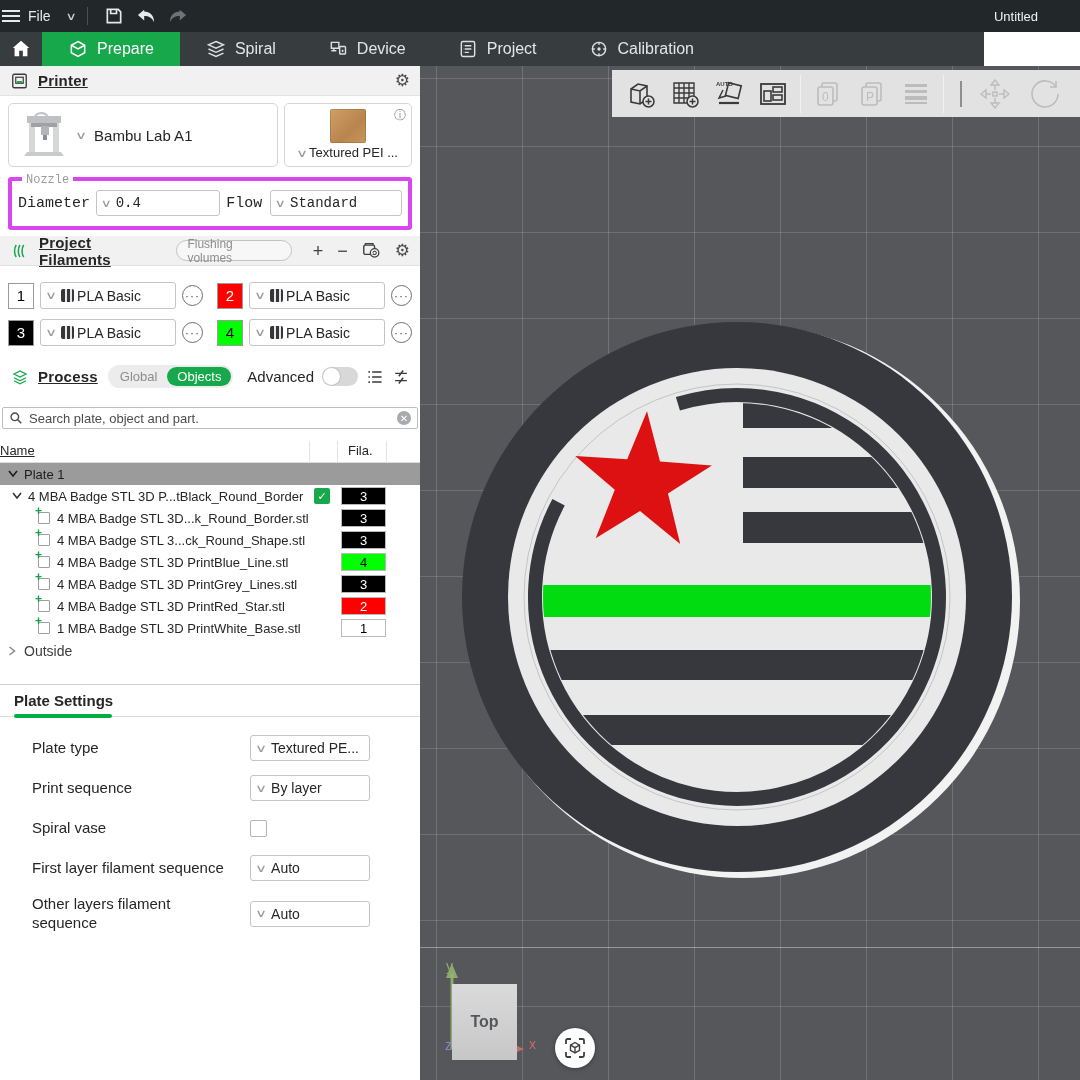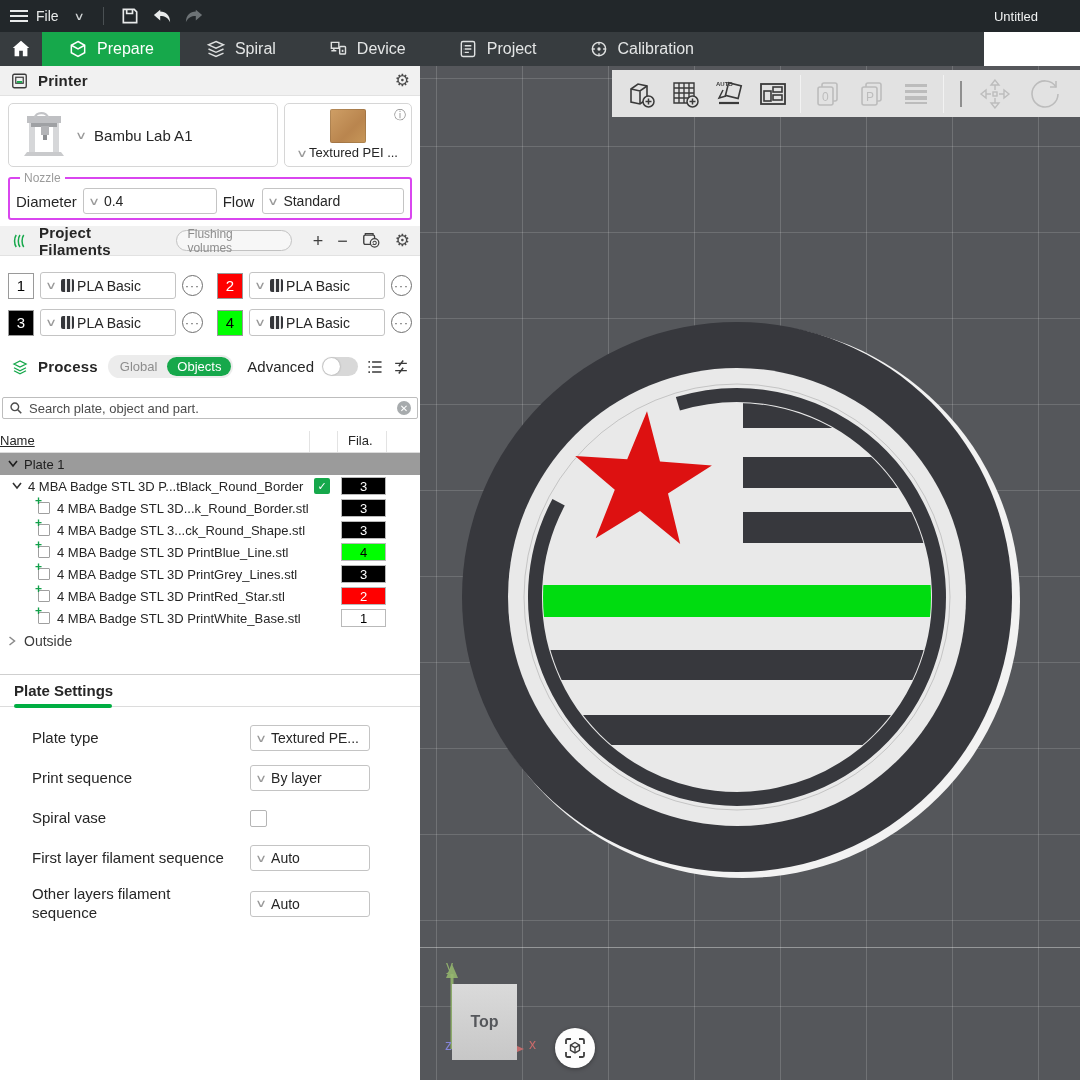--- a/index.html
+++ b/index.html
@@ -1,52 +1,52 @@
 <!DOCTYPE html>
 <html><head>
 <meta charset="utf-8">
 <style>
   * { margin:0; padding:0; box-sizing:border-box; }
   html,body { width:1080px; height:1080px; overflow:hidden; font-family:"Liberation Sans", sans-serif; background:#fff; }
   .stage { position:relative; width:1080px; height:1080px; }
 
   
   .topbar { position:absolute; left:0; top:0; width:1080px; height:32px; background:#22272a; display:flex; align-items:center; color:#e8eaea; }
-  .topbar .menu { display:flex; align-items:center; gap:8px; padding:0 10px; height:100%; }
+  .topbar .menu { display:flex; align-items:center; gap:8px; padding:0 2px; height:100%; }
   .hamburger { width:18px; height:12px; border-top:2px solid #e8eaea; border-bottom:2px solid #e8eaea; position:relative; }
   .hamburger::after { content:""; position:absolute; left:0; top:3px; width:100%; height:2px; background:#e8eaea; }
   .file-label { font-size:14px; }
   .chev-w { font-size:11px; color:#cfd2d3; transform:scaleX(1.4); display:inline-block; margin-left:8px; }
   .tb-sep { width:1px; height:18px; background:#4a5053; margin:0 10px; }
   .tb-btn { width:32px; height:28px; display:flex; align-items:center; justify-content:center; }
   .tb-btn svg { display:block; }
   .untitled { position:absolute; right:42px; top:0; height:32px; display:flex; align-items:center; font-size:13px; color:#f0f2f2; }
 
   
   .tabbar { position:absolute; left:0; top:32px; width:984px; height:34px; background:#373c3f; display:flex; align-items:stretch; color:#e4e6e6; }
   .home-btn { width:42px; display:flex; align-items:center; justify-content:center; }
   .tab { display:flex; align-items:center; justify-content:center; gap:9px; font-size:16px; padding:0 26px; }
   .tab.active { background:#16a84b; color:#fff; }
   .tab svg { display:block; }
 
   
   .left-panel { position:absolute; left:0; top:66px; width:420px; height:1014px; background:#fff; }
   .sec-header { height:30px; background:#f1f1f1; border-bottom:1px solid #e2e2e2; display:flex; align-items:center; padding:0 10px; gap:9px; }
-  .sec-title { font-size:15px; color:#262626; font-weight:bold; letter-spacing:.2px; }
+  .sec-title { font-size:15px; color:#262626; font-weight:bold; letter-spacing:.2px;text-decoration:underline; }
   .gear { margin-left:auto; font-size:17px; color:#4c4c4c; line-height:1; }
   .cards { display:flex; gap:6px; padding:7px 8px 4px 8px; }
   .card { border:1px solid #d6d6d6; border-radius:5px; background:#fff; }
   .printer-card { width:270px; height:64px; display:flex; align-items:center; padding:0 8px; gap:6px; }
   .plate-card { width:128px; height:64px; position:relative; display:flex; flex-direction:column; align-items:center; justify-content:flex-start; }
   .plate-thumb { width:36px; height:34px; margin-top:5px; border-radius:2px; background:linear-gradient(135deg,#cf9f66,#b9854e 60%,#c79759); box-shadow:inset 0 0 0 1px rgba(0,0,0,.12); }
   .info-ic { position:absolute; right:5px; top:3px; font-size:12px; color:#8a8a8a; }
   .plate-name { font-size:13px; color:#262626; margin-top:2px; white-space:nowrap; }
   .sel-chev { color:#9a9a9a; font-size:11px; margin-right:3px; transform:scaleX(1.5); display:inline-block; }
   .printer-name { font-size:15px; color:#262626; }
-  .nozzle-box { margin:6px 8px 0 8px; border:2px solid #d946ef; border-radius:3px; padding:9px 6px 4px 6px; position:relative; }
+  .nozzle-box { margin:6px 8px 0 8px; border:4px solid #d946ef; border-radius:3px; padding:9px 6px 10px 6px; position:relative;font-family:Liberation Mono, monospace; }
   .nozzle-legend { position:absolute; top:-8px; left:10px; background:#fff; padding:0 4px; font-size:12px; color:#9b9b9b; }
   .nozzle-row { display:flex; align-items:center; gap:6px; }
   .fld-label { font-size:15px; color:#262626; }
   .dd { border:1px solid #c4c4c4; border-radius:3px; height:26px; display:flex; align-items:center; padding:0 6px; gap:3px; background:#fff; font-size:14px; color:#262626; }
   .dd-diameter { width:135px; } .dd-flow { width:143px; margin-left:2px; }
 
   .fil-header { margin-top:6px; }
   .flush-pill { border:1px solid #c2c2c2; border-radius:11px; height:21px; padding:0 10px; font-size:12px; color:#8d8d8d; display:flex; align-items:center; background:#f7f7f7; margin-left:auto; }
   .fil-tools { display:flex; align-items:center; gap:14px; margin-left:12px; color:#3f3f3f; }
   .pm { font-size:18px; color:#3f3f3f; line-height:1; }
@@ -374,21 +374,21 @@
       <span class="lbl2">4 MBA Badge STL 3D PrintGrey_Lines.stl</span>
       <div class="fila-chip" style="background: rgb(0, 0, 0); color: rgb(255, 255, 255);">3</div>
     </div>
     <div class="trow">
       <span class="part-ic"></span>
       <span class="lbl2">4 MBA Badge STL 3D PrintRed_Star.stl</span>
       <div class="fila-chip" style="background: rgb(255, 0, 0); color: rgb(255, 255, 255);">2</div>
     </div>
     <div class="trow">
       <span class="part-ic"></span>
-      <span class="lbl2">4 MBA Badge STL 3D PrintWhite_Base.stl</span>
+      <span class="lbl2">1 MBA Badge STL 3D PrintWhite_Base.stl</span>
       <div class="fila-chip" style="background: rgb(255, 255, 255); color: rgb(0, 0, 0);">1</div>
     </div>
     <div class="outside-row">
       <svg width="8" height="10" viewBox="0 0 8 10">
           <path d="M1.5 1l5 4-5 4" fill="none" stroke="#8a8a8a" stroke-width="1.5"></path>
         </svg>
       <span>Outside</span>
     </div>
     <div class="tree-pad"></div>
 

